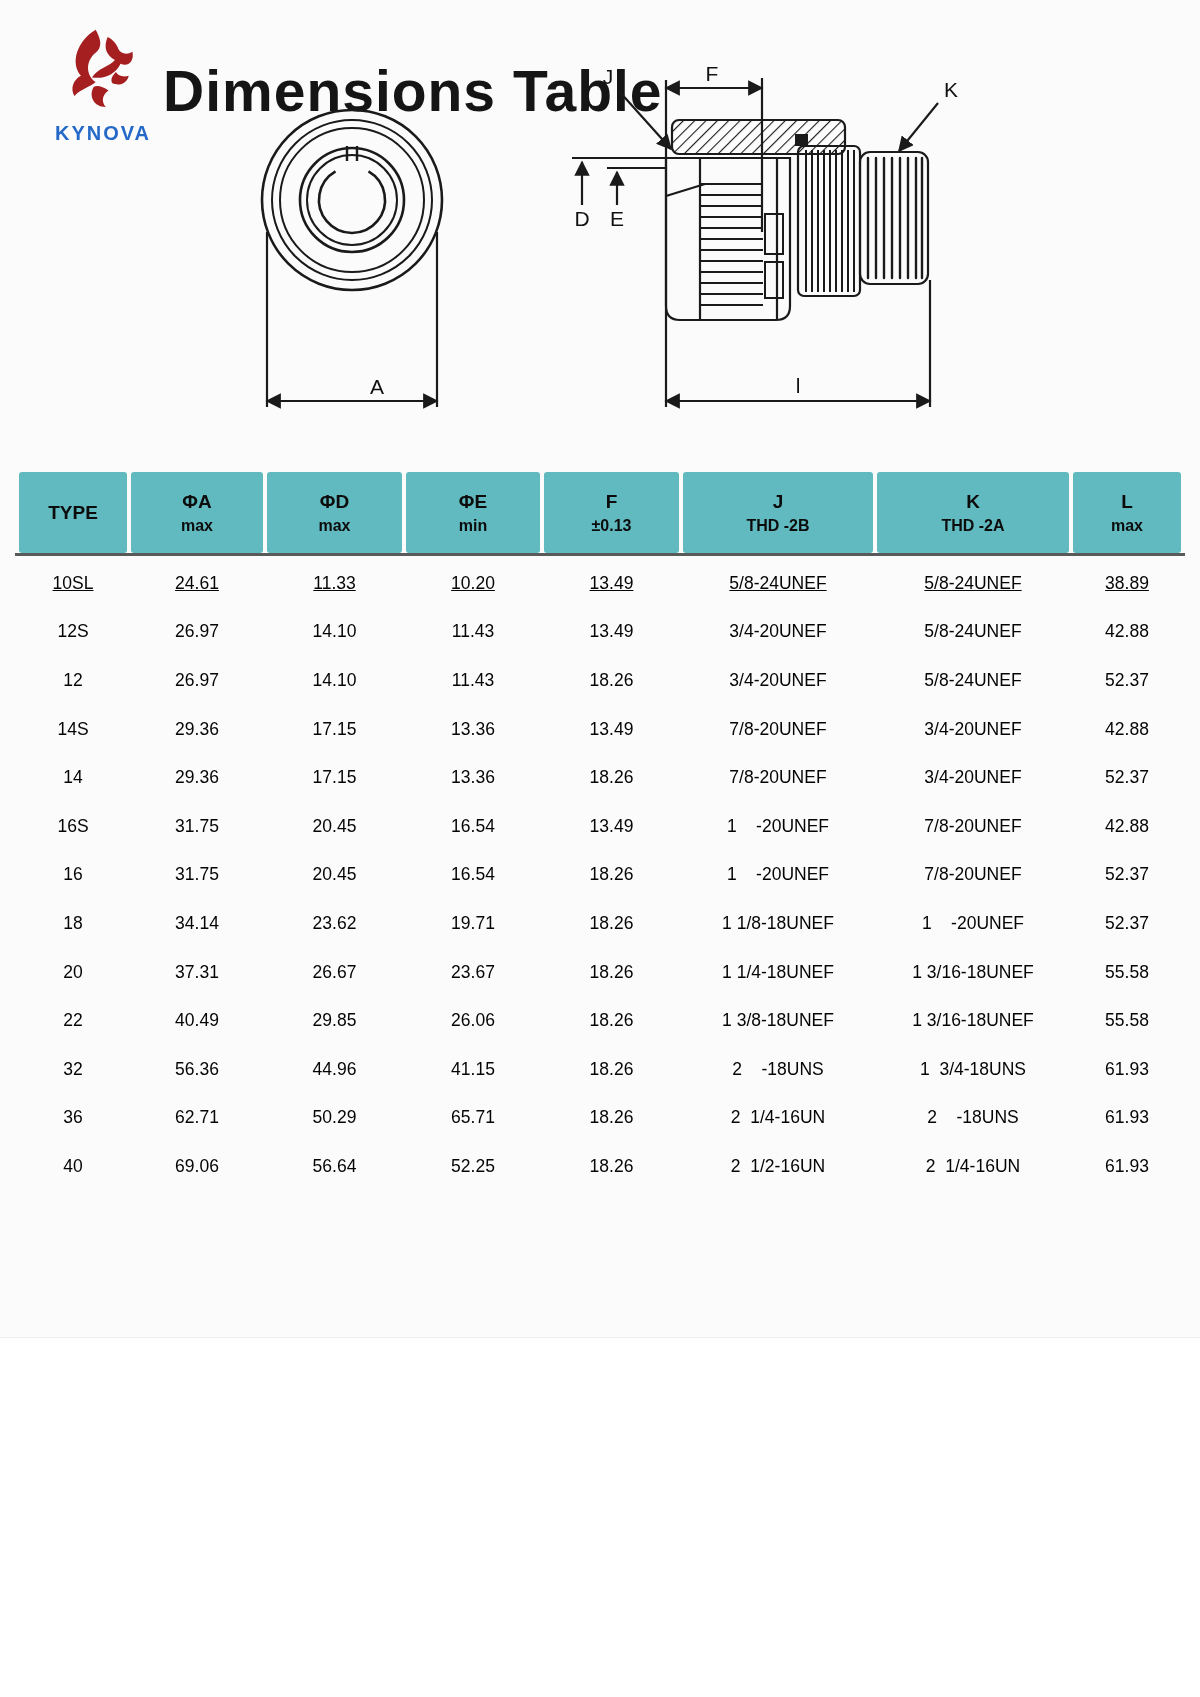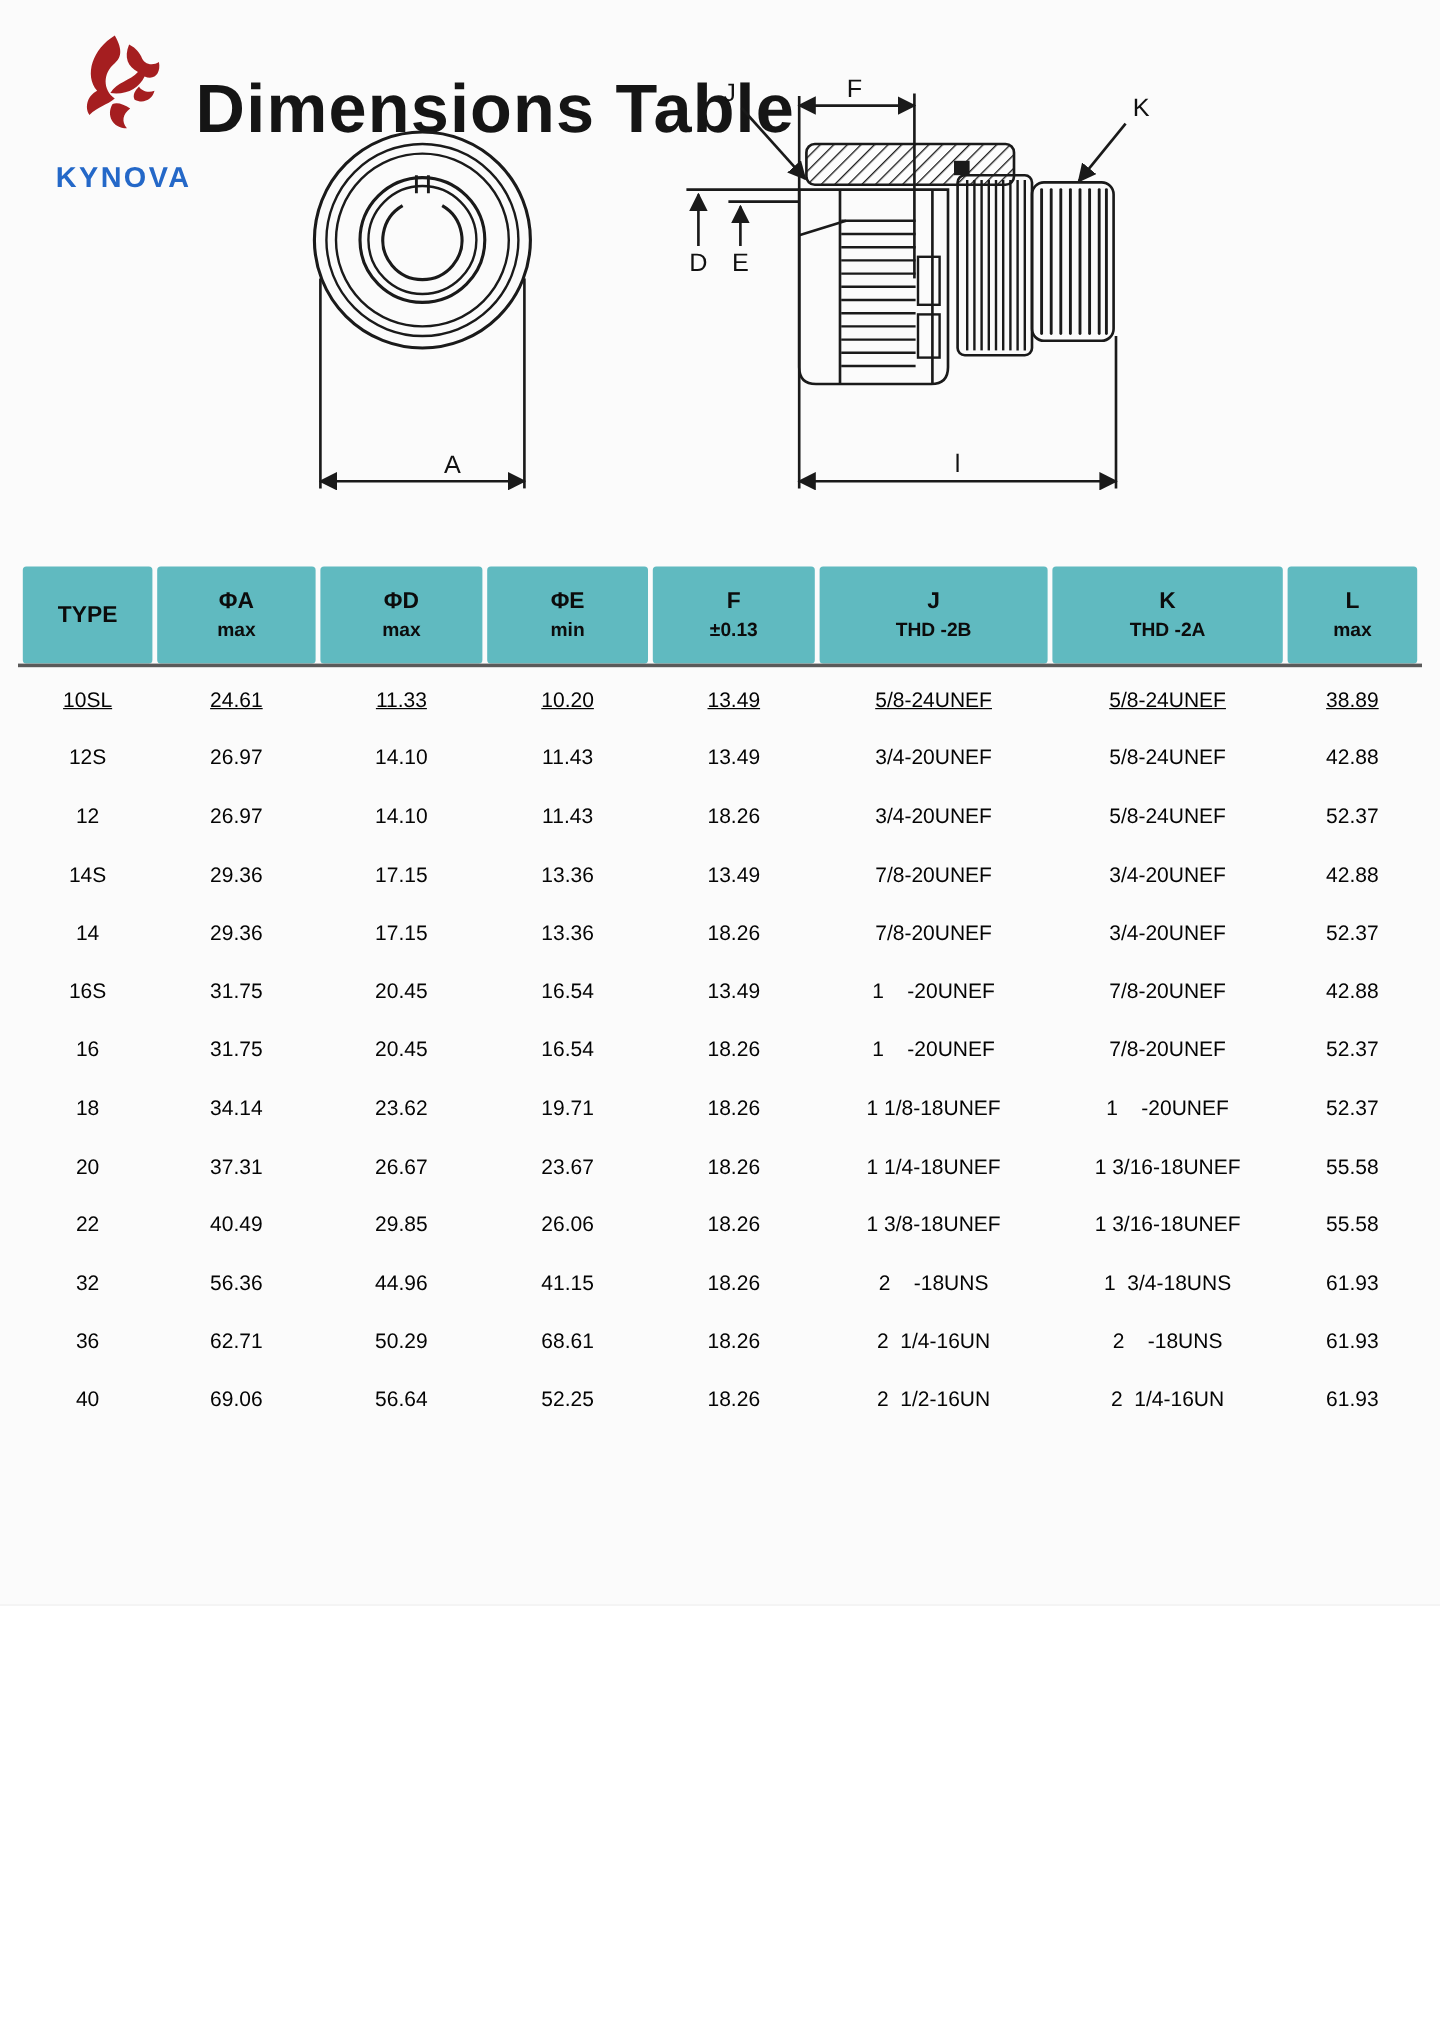--- a/index.html
+++ b/index.html
@@ -11,21 +11,21 @@
   }
   .scan-bg {
     position:absolute; left:0; top:0; width:1200px; height:1337px;
     background:#fbfbfb; border-bottom:1px solid #efefef;
   }
 
   
   .logo { position:absolute; left:38px; top:26px; width:130px; text-align:center; }
   .logo svg { display:block; margin:0 auto; }
   .logo-text {
-    margin-top:17px; font-size:24px; font-weight:700; letter-spacing:2px;
+    margin-top:4px; font-size:20px; font-weight:700; letter-spacing:2px;
     color:#2468c8; font-family:"Liberation Sans", sans-serif;
   }
   .page-title {
     position:absolute; left:163px; top:58px; margin:0;
     font-size:57px; font-weight:700; letter-spacing:1px;
     color:#151515;
   }
 
   
   .drawing { position:absolute; left:228px; top:55px; }
@@ -341,21 +341,21 @@
             <td>41.15</td>
             <td>18.26</td>
             <td>2    -18UNS</td>
             <td>1  3/4-18UNS</td>
             <td>61.93</td>
           </tr>
           <tr>
             <td>36</td>
             <td>62.71</td>
             <td>50.29</td>
-            <td>68.61</td>
+            <td>65.71</td>
             <td>18.26</td>
             <td>2  1/4-16UN</td>
             <td>2    -18UNS</td>
             <td>61.93</td>
           </tr>
           <tr>
             <td>40</td>
             <td>69.06</td>
             <td>56.64</td>
             <td>52.25</td>

